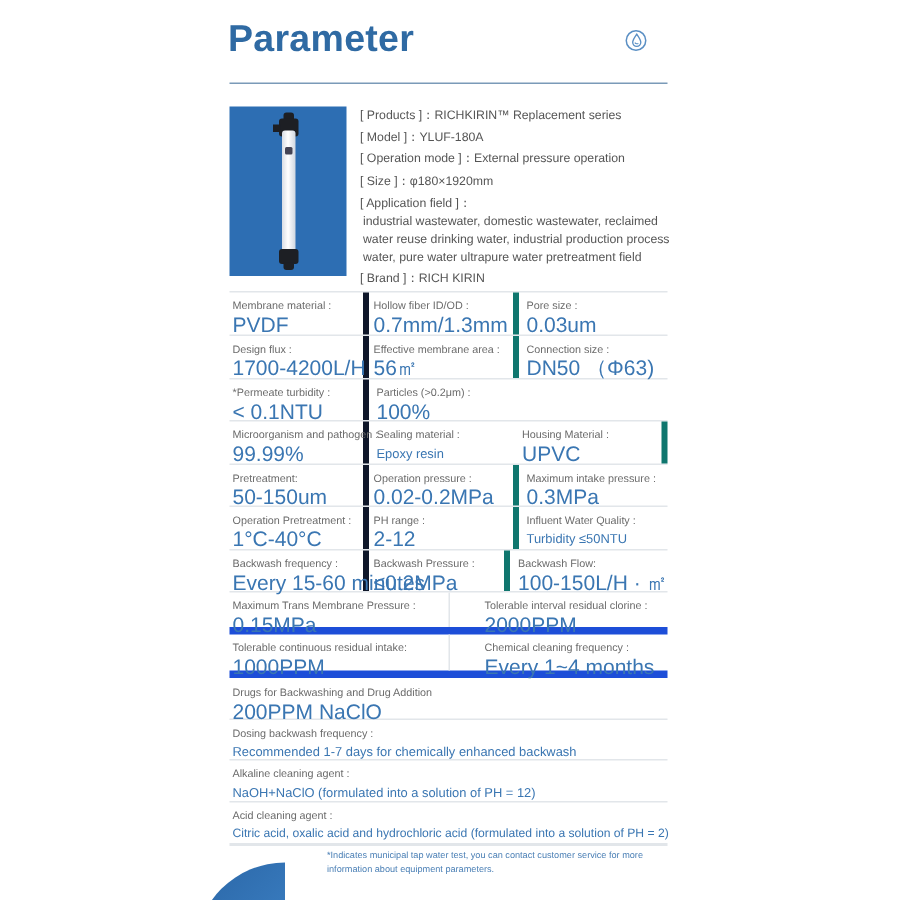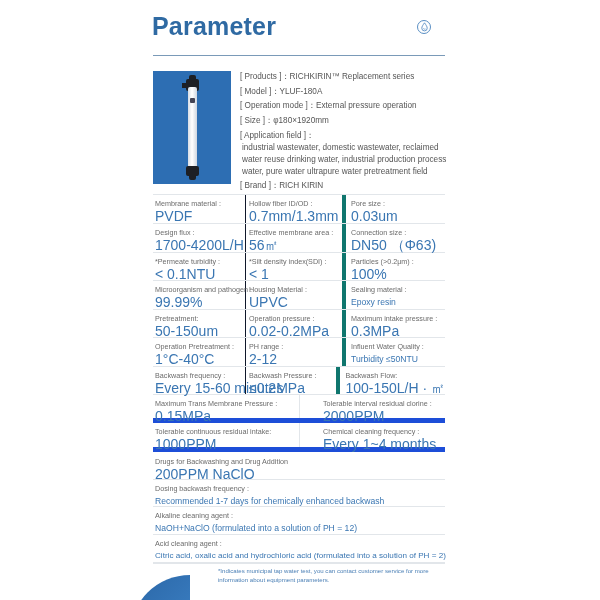--- a/index.html
+++ b/index.html
@@ -43,21 +43,21 @@
     position: absolute; left: 240px; top: 70px; width: 210px;
     font-size: 8.2px; line-height: 14.6px; color: #555;
   }
   .info .line { white-space: nowrap; }
   .info .app-text { padding-left: 2px; line-height: 11.6px; white-space: normal; }
   .info .app-label { line-height: 13px; margin-top: 1px; }
 
   .grid { position: absolute; left: 153px; width: 292px; }
   .row3 { display: flex; border-bottom: 1px solid #e2e6ea; }
   .row3 .cell { padding: 4px 0 0 2px; }
-  .row3 .c1 { width: 93px; border-right: 1px solid #0f172a; }
+  .row3 .c1 { width: 93px; border-right: 4px solid #0f172a; }
   .row3 .c2 { width: 100px; border-right: 4px solid #0f766e; padding-left: 3px; }
   .row3 .c3 { flex: 1; padding-left: 5px; }
   .row2 { display: flex; border-bottom: 5px solid #1d4ed8; }
   .row2 .c1 { width: 147px; border-right: 1px solid #e2e6ea; padding: 4px 0 0 2px; }
   .row2 .c2 { flex: 1; padding: 4px 0 0 23px; }
   .row1 { border-bottom: 1px solid #e2e6ea; padding: 4px 0 0 2px; }
   .lab { font-size: 7.2px; color: #6b6b6b; line-height: 10px; white-space: nowrap; }
   .val { font-size: 14px; color: #3a76b2; line-height: 12px; white-space: nowrap; margin-top: 1px; }
   .val.big { font-size: 8.6px; }
   .grid-top-rule { position: absolute; left: 153px; top: 194px; width: 292px; height: 1px; background: #e2e6ea; }
@@ -130,41 +130,37 @@
     <div class="cell c3">
         <div class="lab">Connection size :</div>
         <div class="val">DN50 （Φ63)</div>
       </div>
   </div>
   <div class="row3" style="height:28px">
     <div class="cell c1">
         <div class="lab">*Permeate turbidity :</div>
         <div class="val">&lt; 0.1NTU</div>
       </div>
-    <div class="cell c2">
-        <div class="lab">*Silt density index(SDI) :</div>
-        <div class="val">&lt; 1</div>
-      </div>
     <div class="cell c3">
         <div class="lab">Particles (&gt;0.2μm) :</div>
         <div class="val">100%</div>
       </div>
   </div>
   <div class="row3" style="height:29px">
     <div class="cell c1">
         <div class="lab">Microorganism and pathogen :</div>
         <div class="val">99.99%</div>
       </div>
+    <div class="cell c3">
+        <div class="lab">Sealing material :</div>
+        <div class="val big">Epoxy resin</div>
+      </div>
     <div class="cell c2">
         <div class="lab">Housing Material :</div>
         <div class="val">UPVC</div>
-      </div>
-    <div class="cell c3">
-        <div class="lab">Sealing material :</div>
-        <div class="val big">Epoxy resin</div>
       </div>
   </div>
   <div class="row3" style="height:28px">
     <div class="cell c1">
         <div class="lab">Pretreatment:</div>
         <div class="val">50-150um</div>
       </div>
     <div class="cell c2">
         <div class="lab">Operation pressure :</div>
         <div class="val">0.02-0.2MPa</div>

